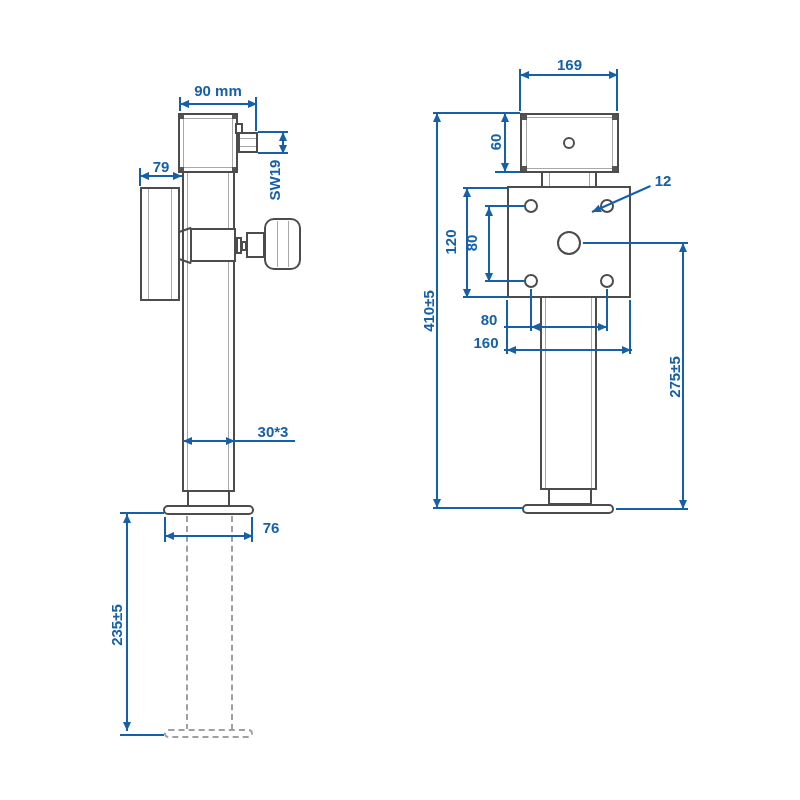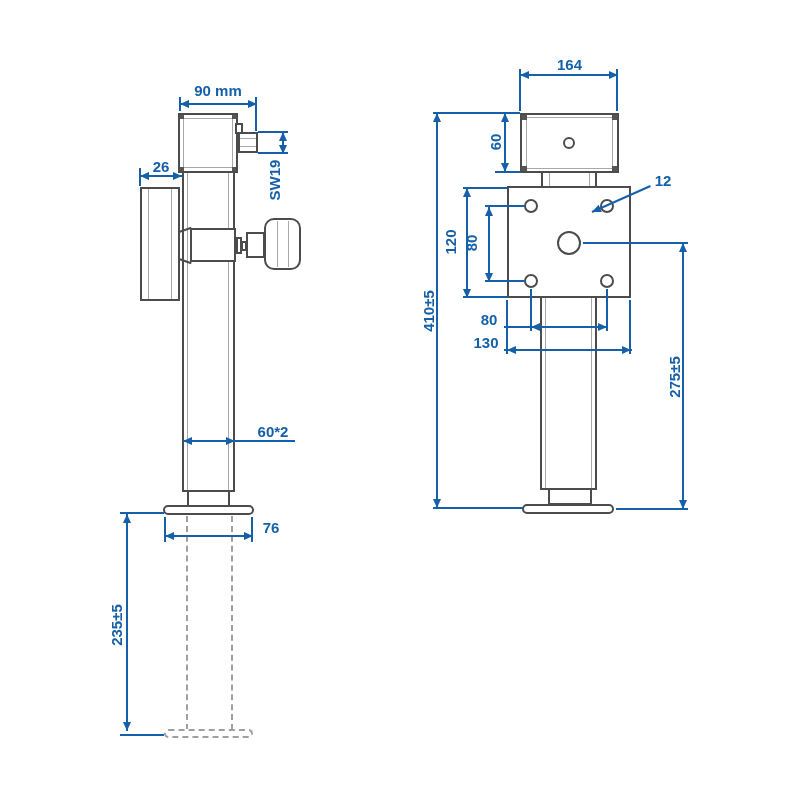--- a/index.html
+++ b/index.html
@@ -68,34 +68,34 @@
   <div class="s dashv" style="left:231px;top:516px;width:2px;height:214px;"></div>
   <div class="s dashr" style="left:164px;top:729px;width:89px;height:9px;"></div>
 
   <div class="dt" style="left:178px;top:82px;width:80px;">90 mm</div>
   <div class="s dl" style="left:180px;top:103px;width:77px;height:2px;"></div>
   <div class="arr al" style="left:180px;top:100px;"></div>
   <div class="arr ar" style="left:248px;top:100px;"></div>
   <div class="s dl" style="left:179px;top:97px;width:2px;height:14px;"></div>
   <div class="s dl" style="left:255px;top:97px;width:2px;height:34px;"></div>
 
-  <div class="dt" style="left:140px;top:158px;width:42px;">26</div>
+  <div class="dt" style="left:140px;top:158px;width:42px;">79</div>
   <div class="s dl" style="left:140px;top:175px;width:42px;height:2px;"></div>
   <div class="arr al" style="left:140px;top:172px;"></div>
   <div class="arr ar" style="left:173px;top:172px;"></div>
   <div class="s dl" style="left:139px;top:168px;width:2px;height:18px;"></div>
 
   <div class="dt rot" style="left:246px;top:170px;width:60px;height:20px;">SW19</div>
   <div class="s dl" style="left:282px;top:132px;width:2px;height:22px;"></div>
   <div class="arr au" style="left:279px;top:132px;"></div>
   <div class="arr ad" style="left:279px;top:145px;"></div>
   <div class="s dl" style="left:258px;top:131px;width:30px;height:2px;"></div>
   <div class="s dl" style="left:258px;top:152px;width:30px;height:2px;"></div>
 
-  <div class="dt" style="left:250px;top:423px;width:46px;">60*2</div>
+  <div class="dt" style="left:250px;top:423px;width:46px;">30*3</div>
   <div class="s dl" style="left:183px;top:440px;width:112px;height:2px;"></div>
   <div class="arr al" style="left:183px;top:437px;"></div>
   <div class="arr ar" style="left:226px;top:437px;"></div>
 
   <div class="dt" style="left:256px;top:519px;width:30px;">76</div>
   <div class="s dl" style="left:165px;top:535px;width:88px;height:2px;"></div>
   <div class="arr al" style="left:165px;top:532px;"></div>
   <div class="arr ar" style="left:244px;top:532px;"></div>
   <div class="s dl" style="left:164px;top:517px;width:2px;height:25px;"></div>
   <div class="s dl" style="left:251px;top:517px;width:2px;height:25px;"></div>
@@ -125,21 +125,21 @@
   <div class="s circ" style="left:524px;top:274px;width:14px;height:14px;"></div>
   <div class="s circ" style="left:600px;top:274px;width:14px;height:14px;"></div>
   <div class="s circ" style="left:557px;top:231px;width:24px;height:24px;"></div>
 
   <div class="s" style="left:540px;top:298px;width:57px;height:192px;border-left:2px solid var(--oc);border-right:2px solid var(--oc);border-bottom:2px solid var(--oc);background:#fff;"></div>
   <div class="s il" style="left:545px;top:298px;width:1px;height:190px;"></div>
   <div class="s il" style="left:591px;top:298px;width:1px;height:190px;"></div>
   <div class="s" style="left:548px;top:490px;width:44px;height:15px;border:2px solid var(--oc);border-top:none;background:#fff;"></div>
   <div class="s" style="left:522px;top:504px;width:92px;height:10px;border:2px solid var(--oc);border-radius:5px;background:#fff;"></div>
 
-  <div class="dt" style="left:520px;top:56px;width:99px;">164</div>
+  <div class="dt" style="left:520px;top:56px;width:99px;">169</div>
   <div class="s dl" style="left:520px;top:74px;width:98px;height:2px;"></div>
   <div class="arr al" style="left:520px;top:71px;"></div>
   <div class="arr ar" style="left:609px;top:71px;"></div>
   <div class="s dl" style="left:519px;top:69px;width:2px;height:42px;"></div>
   <div class="s dl" style="left:616px;top:69px;width:2px;height:42px;"></div>
 
   <div class="dt rot" style="left:467px;top:132px;width:60px;height:20px;">60</div>
   <div class="s dl" style="left:504px;top:113px;width:2px;height:59px;"></div>
   <div class="arr au" style="left:501px;top:113px;"></div>
   <div class="arr ad" style="left:501px;top:163px;"></div>
@@ -170,21 +170,21 @@
   <div class="s dl" style="left:485px;top:205px;width:40px;height:2px;"></div>
   <div class="s dl" style="left:485px;top:280px;width:40px;height:2px;"></div>
 
   <div class="dt" style="left:476px;top:311px;width:26px;">80</div>
   <div class="s dl" style="left:504px;top:326px;width:104px;height:2px;"></div>
   <div class="arr al" style="left:531px;top:323px;"></div>
   <div class="arr ar" style="left:598px;top:323px;"></div>
   <div class="s dl" style="left:530px;top:289px;width:2px;height:42px;"></div>
   <div class="s dl" style="left:606px;top:289px;width:2px;height:42px;"></div>
 
-  <div class="dt" style="left:470px;top:334px;width:32px;">130</div>
+  <div class="dt" style="left:470px;top:334px;width:32px;">160</div>
   <div class="s dl" style="left:504px;top:349px;width:128px;height:2px;"></div>
   <div class="arr al" style="left:507px;top:346px;"></div>
   <div class="arr ar" style="left:622px;top:346px;"></div>
   <div class="s dl" style="left:506px;top:300px;width:2px;height:54px;"></div>
   <div class="s dl" style="left:629px;top:300px;width:2px;height:54px;"></div>
 
   <div class="dt rot" style="left:641px;top:367px;width:70px;height:20px;">275±5</div>
   <div class="s dl" style="left:682px;top:243px;width:2px;height:266px;"></div>
   <div class="arr au" style="left:679px;top:243px;"></div>
   <div class="arr ad" style="left:679px;top:500px;"></div>

